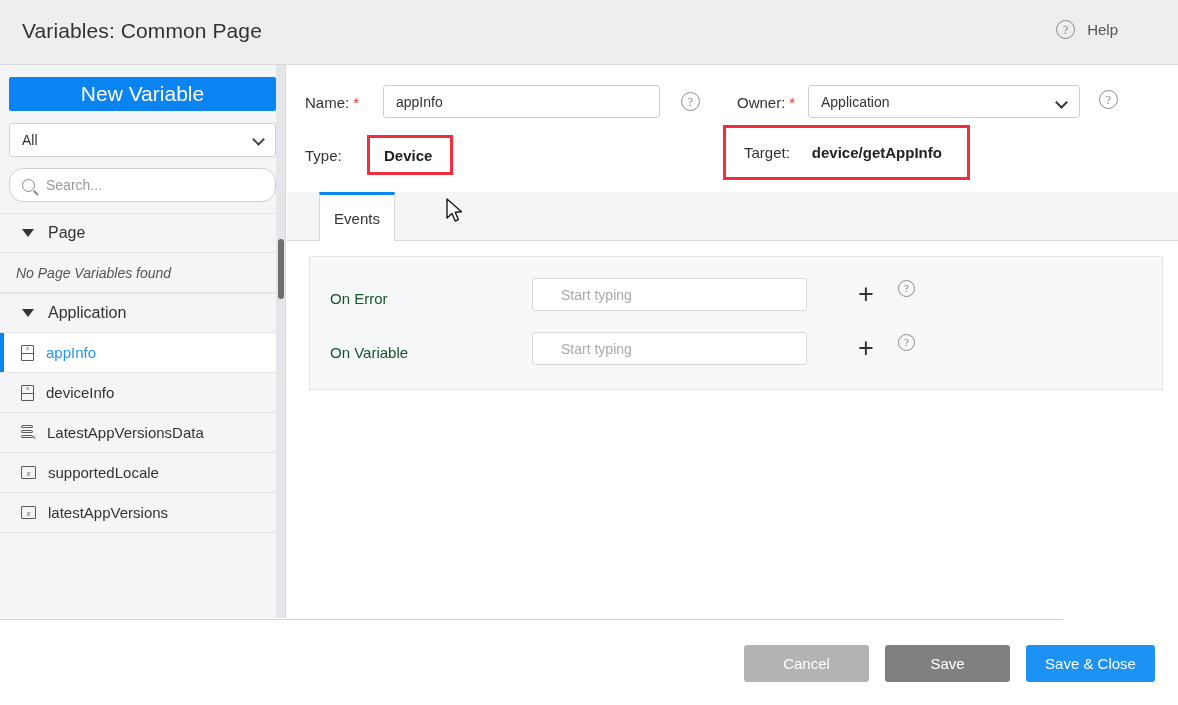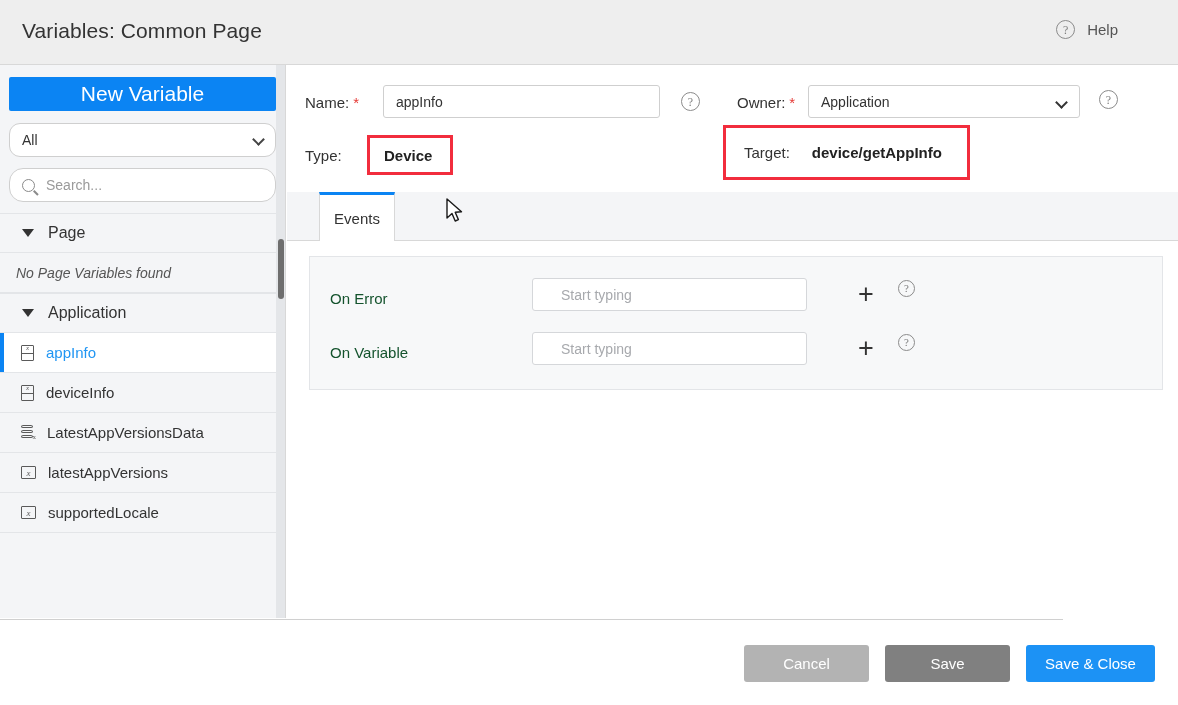--- a/index.html
+++ b/index.html
@@ -53,21 +53,21 @@
     position: absolute; left: 9px; top: 12px;
     width: 267px; height: 34px;
     background: #0b84f3; color: #ffffff;
     border: none; border-radius: 2px;
     font-size: 21px; font-family: "Liberation Sans", sans-serif;
     cursor: pointer;
   }
   .filter-select {
     position: absolute; left: 9px; top: 58px;
     width: 267px; height: 34px;
-    background: #ffffff; border: 1px solid #cfcfcf; border-radius: 11px;
+    background: #ffffff; border: 1px solid #cfcfcf; border-radius: 3px;
     display: flex; align-items: center; cursor: pointer;
   }
   .filter-select .val { margin-left: 12px; font-size: 14px; color: #333; }
   .chev {
     position: absolute; right: 12px; top: 11px;
     width: 9px; height: 9px;
     border-right: 2px solid #444; border-bottom: 2px solid #444;
     transform: rotate(45deg);
   }
   .search-box {
@@ -317,26 +317,26 @@
           <span class="row r1"></span>
             <span class="row r2"></span>
             <span class="row r3"></span>
             <span class="tick">x</span>
         </span>
         <span class="label">LatestAppVersionsData</span>
       </div>
 
       <div class="tree-item">
         <span class="vicon ic-x"></span>
-        <span class="label">latestAppVersions</span>
+        <span class="label">supportedLocale</span>
       </div>
 
       <div class="tree-item">
         <span class="vicon ic-x"></span>
-        <span class="label">supportedLocale</span>
+        <span class="label">latestAppVersions</span>
       </div>
     </div>
 
     <div class="sb-track">
       <div class="sb-thumb"></div>
     </div>
   </div>
 
   <div class="main">
 

